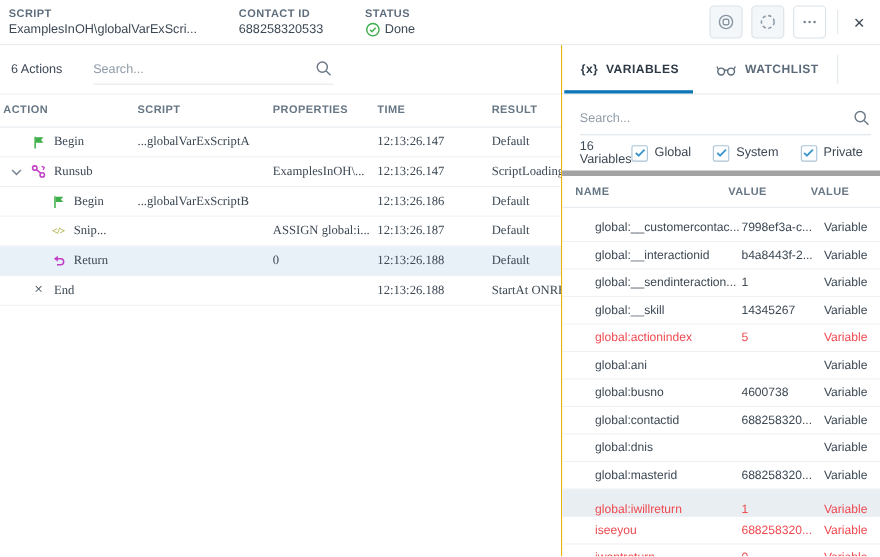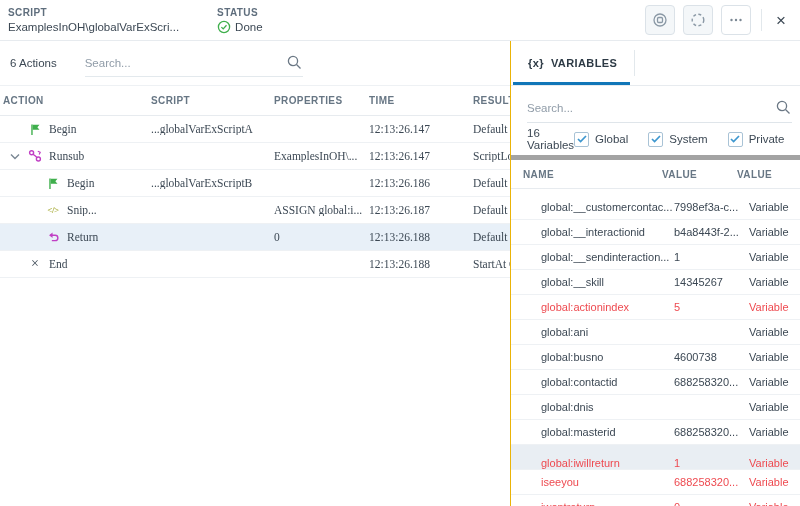--- a/index.html
+++ b/index.html
@@ -26,21 +26,21 @@
 
   
   .left-toolbar { height:45px; flex:0 0 45px; display:flex; align-items:center; padding:0 10px; border-bottom:1px solid #eef1f4; }
   .actions-count { font-size:11.5px; color:#3c4854; margin-right:28px; }
   .searchbox { display:flex; align-items:center; width:218px; height:28px; border-bottom:1px solid #e3e9ed; }
   .searchbox input { flex:1; border:none; outline:none; font-size:11.5px; color:#3c4854; font-family:inherit; background:transparent; }
   .searchbox input::placeholder { color:#909ca8; }
 
   
   .ltable-header { height:30px; flex:0 0 30px; display:flex; align-items:center; border-bottom:1px solid #e7ebef; font-size:10px; font-weight:bold; letter-spacing:.4px; color:#677684; }
-  .lc1 { width:151px; padding-left:3px; } .lc2 { width:123px; } .lc3 { width:95px; } .lc4 { width:104px; } .lc5 { flex:1; }
+  .lc1 { width:125px; padding-left:3px; } .lc2 { width:123px; } .lc3 { width:95px; } .lc4 { width:104px; } .lc5 { flex:1; }
   .lc { white-space:nowrap; overflow:hidden; padding-right:6px; }
   .lrow { height:27px; flex:0 0 27px; display:flex; align-items:center; border-bottom:1px solid #eef1f4; font-size:11.5px; cursor:default;font-family:Liberation Serif, serif; }
   .lrow.selected { background:#e8f0f8; }
   .acell { display:flex; align-items:center; }
   .chev { width:24px; display:flex; align-items:center; justify-content:center; flex:0 0 24px; }
   .ind2 { margin-left:18px; }
   .aicon { width:16px; display:flex; align-items:center; justify-content:center; margin-right:6px; flex:0 0 16px; }
   .snip-glyph { color:#a9ad3b; font-weight:bold; font-size:9px; letter-spacing:-0.5px; }
   .end-glyph { color:#3c4854; font-size:14px; line-height:1; }
 
@@ -77,20 +77,24 @@
 </style>
 </head>
 <body>
 
 <div class="app">
 
   <div class="topbar">
     <div class="meta">
       <span class="meta-label">SCRIPT</span>
       <span class="meta-value">ExamplesInOH\globalVarExScri...</span>
+    </div>
+    <div class="meta">
+      <span class="meta-label">CONTACT ID</span>
+      <span class="meta-value">688258320533</span>
     </div>
     <div class="meta">
       <span class="meta-label">STATUS</span>
       <span class="status-line">
         <span style="display:flex;">
           <svg width="14" height="14" viewBox="0 0 14 14">
               <circle cx="7" cy="7" r="5.6" fill="none" stroke="#3faf4c" stroke-width="1.3"></circle>
               <path d="M4.4 7.1l1.8 1.8 3.3-3.6" fill="none" stroke="#3faf4c" stroke-width="1.3"></path>
             </svg>
         </span>
@@ -253,20 +257,31 @@
         <div class="lc lc5">StartAt ONRELE</div>
       </div>
     </div>
 
     <div class="right-panel">
       <div class="tabs">
         <div class="tab active">
           <span class="varx">{x}</span>
           <span>VARIABLES</span>
         </div>
+        <div class="tab">
+          <span style="display:flex;">
+            <svg width="19" height="13" viewBox="0 0 19 13">
+                <circle cx="4.6" cy="8" r="3.1" fill="none" stroke="#5b6b7a" stroke-width="1.3"></circle>
+                <circle cx="13.6" cy="8" r="3.1" fill="none" stroke="#5b6b7a" stroke-width="1.3"></circle>
+                <path d="M7.7 7.4q1.4-1.6 2.8 0" fill="none" stroke="#5b6b7a" stroke-width="1.2"></path>
+                <path d="M1.7 5.6L.8 3.4M16.5 5.6l.9-2.2" stroke="#5b6b7a" stroke-width="1.2"></path>
+              </svg>
+          </span>
+          <span>WATCHLIST</span>
+        </div>
         <div class="tab-divider"></div>
       </div>
 
       <div class="rsearch-wrap">
         <div class="rsearch">
           <input type="text" placeholder="Search..." style="">
           <span style="display:flex;">
             <svg width="17" height="17" viewBox="0 0 17 17">
                 <circle cx="7" cy="7" r="4.6" fill="none" stroke="#6b7885" stroke-width="1.3"></circle>
                 <path d="M10.5 10.5l4 4" stroke="#6b7885" stroke-width="1.3"></path>

